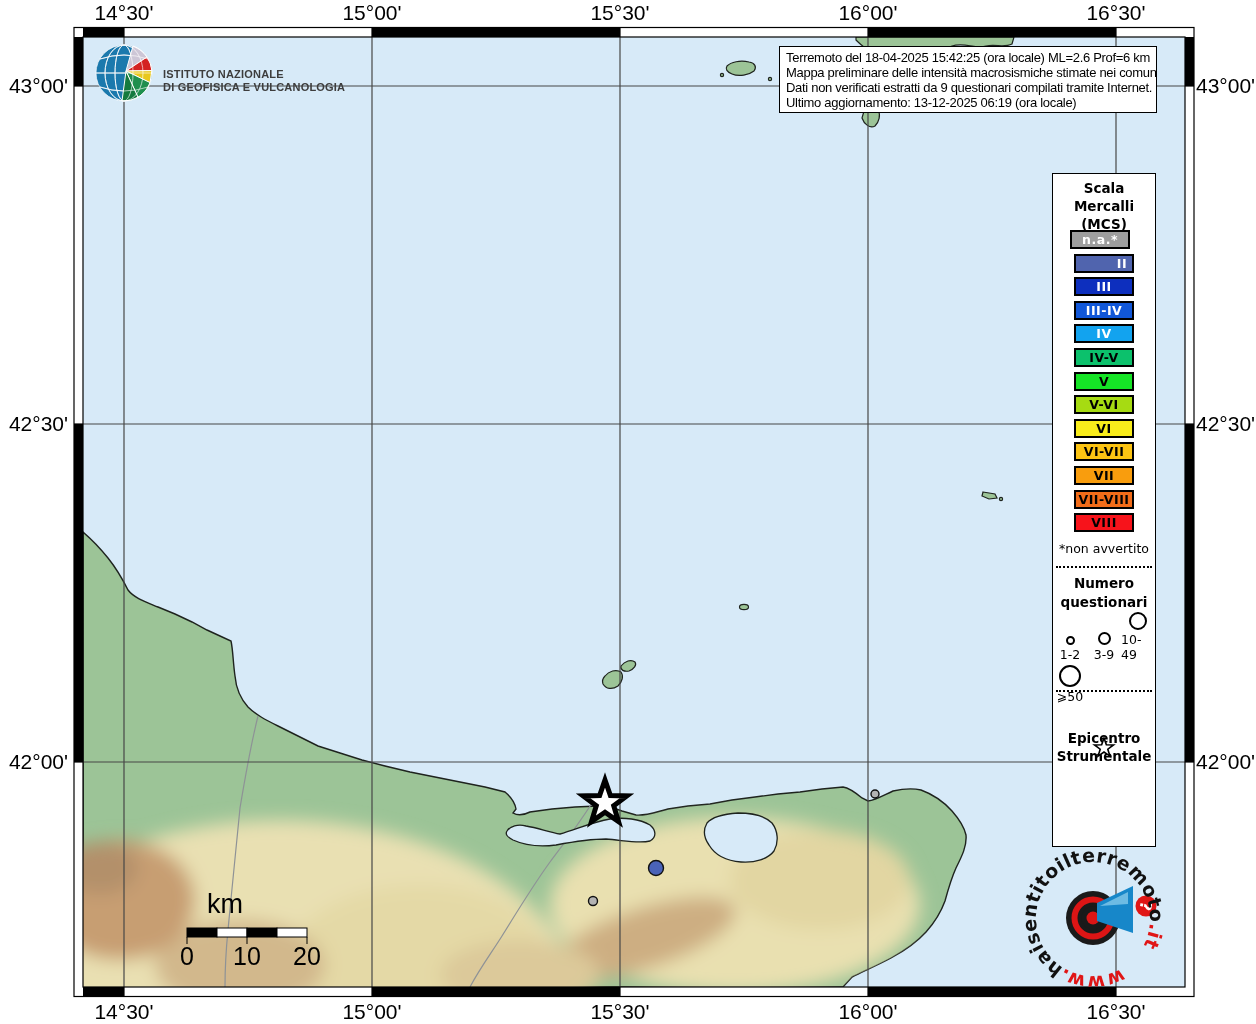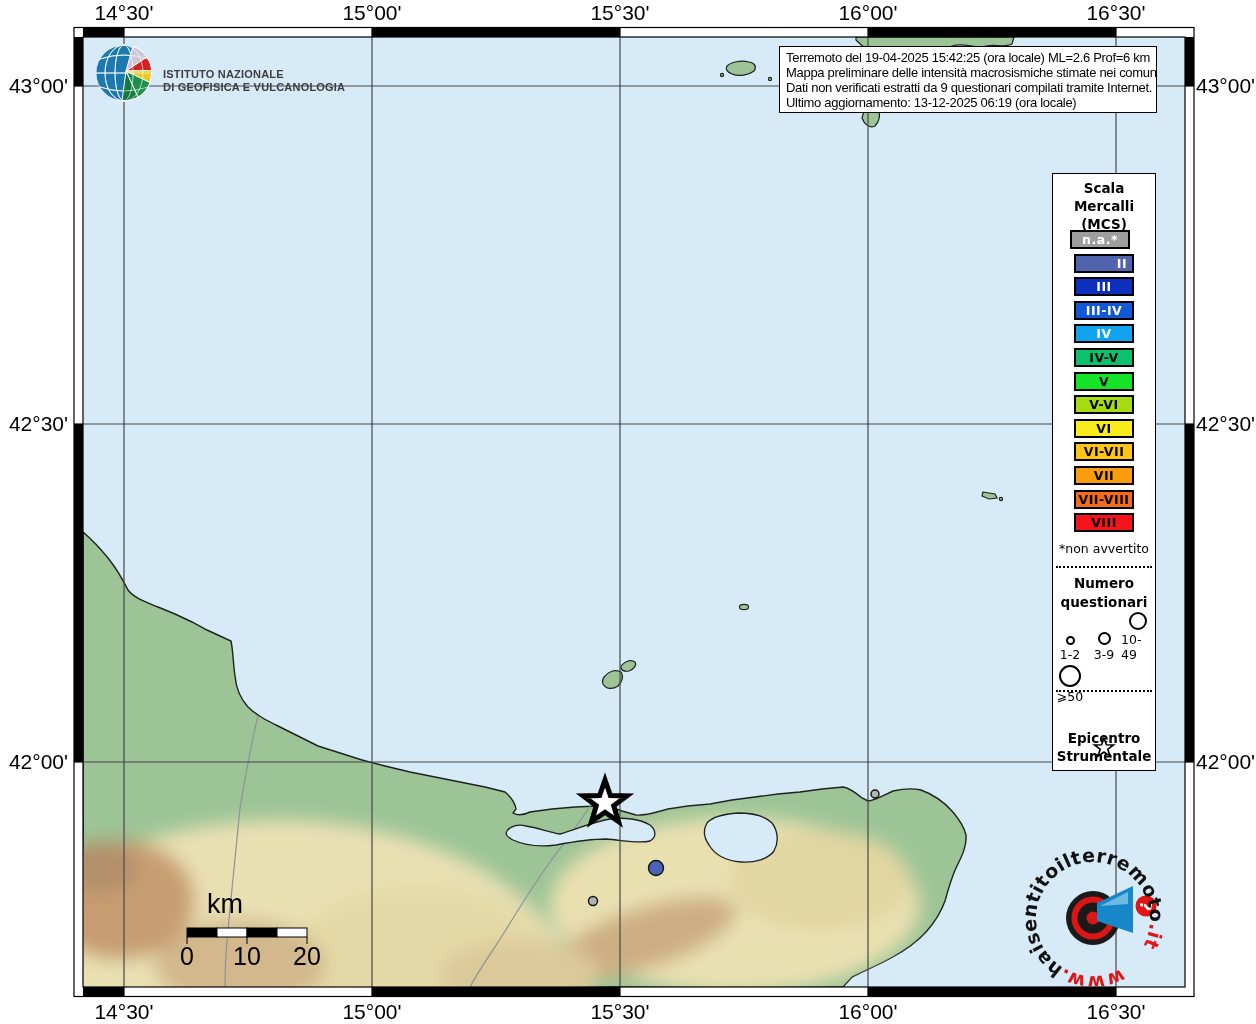--- a/index.html
+++ b/index.html
@@ -8,21 +8,21 @@
   #map-svg{position:absolute;left:0;top:0;}
   .axis-label{position:absolute;font-size:21px;color:#000;white-space:nowrap;}
   .axis-top,.axis-bottom{width:90px;text-align:center;}
   .axis-left{width:68px;text-align:right;}
   .axis-right{width:72px;text-align:left;}
   #title-box{position:absolute;left:779px;top:46px;width:378px;box-sizing:border-box;
     background:#fff;border:1px solid #000;padding:3px 6px 2px 6px;
     font-size:13px;line-height:15.1px;letter-spacing:-0.3px;white-space:nowrap;overflow:hidden;z-index:6;}
   #ingv{position:absolute;left:94px;top:42px;display:flex;align-items:center;gap:9px;z-index:5;}
   #ingv .wordmark{font-size:11px;font-weight:bold;color:#3d3d3d;line-height:13px;letter-spacing:0.2px;margin-top:16px;}
-  #legend{position:absolute;left:1052px;top:173px;width:104px;height:598px;box-sizing:border-box;
+  #legend{position:absolute;left:1052px;top:173px;width:104px;height:674px;box-sizing:border-box;
     background:#fff;border:1px solid #000;z-index:6;font-family:"DejaVu Sans",sans-serif;overflow:hidden;}
   .lg-abs{position:absolute;left:0;right:0;}
   .lg-title{top:5px;text-align:center;font-weight:bold;font-size:13.5px;line-height:18px;color:#000;}
   #legend-scale{top:56px;}
   .scale-box{width:60px;height:19px;box-sizing:border-box;border:2px solid #000;margin:0 auto 4.6px auto;
     font-weight:bold;font-size:12.5px;line-height:15px;text-align:center;letter-spacing:0.5px;}
   #lg-footnote{top:367px;font-size:12.5px;color:#000;text-align:center;}
   .lg-sep{border-top:2px dotted #000;height:0;}
   #lg-sep1{top:392px;margin:0 3px;}
   #lg-sep2{top:516px;margin:0 3px;}
@@ -193,21 +193,21 @@
     <circle cx="1093" cy="918" r="6.5" fill="#dd1515"></circle>
     <path d="M 1097,903 L 1133,886 L 1133,933 L 1097,921 Z" fill="#1787c9"></path>
     <path d="M 1100,906 L 1128,892 L 1128,904 Z" fill="#7cc4e8" opacity="0.85"></path>
     <circle cx="1146" cy="906" r="10.5" fill="#e01616"></circle>
     <text x="1146" y="912" text-anchor="middle" font-family="DejaVu Sans, sans-serif" font-size="16" font-weight="bold" fill="#fff" transform="rotate(100 1146 906)" id="wm-qmark">?</text>
     <text id="wm-text" font-family="DejaVu Sans, sans-serif" font-size="19" font-weight="bold" letter-spacing="0.5"><textPath href="#wmcircle"><tspan fill="#e01616">www.</tspan><tspan fill="#111111">haisentitoilterremoto</tspan><tspan fill="#e01616">.it</tspan></textPath></text>
   </g>
 </svg>
 
 <div id="title-box">
-  <div>Terremoto del 19-04-2025 15:42:25 (ora locale) ML=2.6 Prof=6 km</div>
+  <div>Terremoto del 18-04-2025 15:42:25 (ora locale) ML=2.6 Prof=6 km</div>
   <div>Mappa preliminare delle intensità macrosismiche stimate nei comuni</div>
   <div>Dati non verificati estratti da 9 questionari compilati tramite Internet.</div>
   <div>Ultimo aggiornamento: 13-12-2025 06:19 (ora locale)</div>
 </div>
 
 <div id="ingv">
   <svg width="60" height="62" viewBox="-30 -31 60 62">
     <circle r="28" fill="#1b79ad"></circle>
     <g stroke="#dce8f0" stroke-width="1" fill="none">
       <ellipse rx="9" ry="28"></ellipse>

